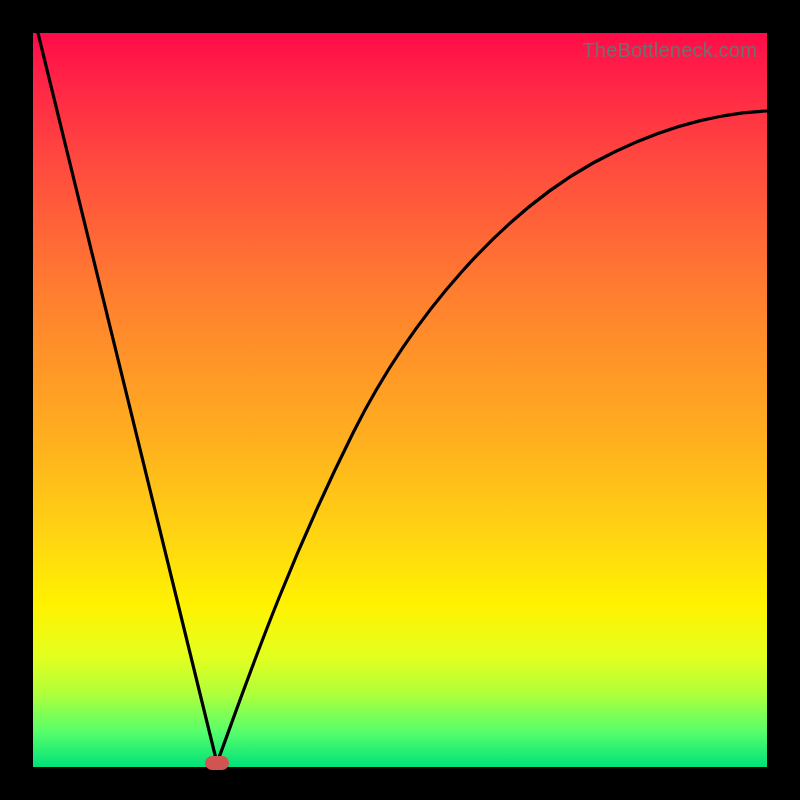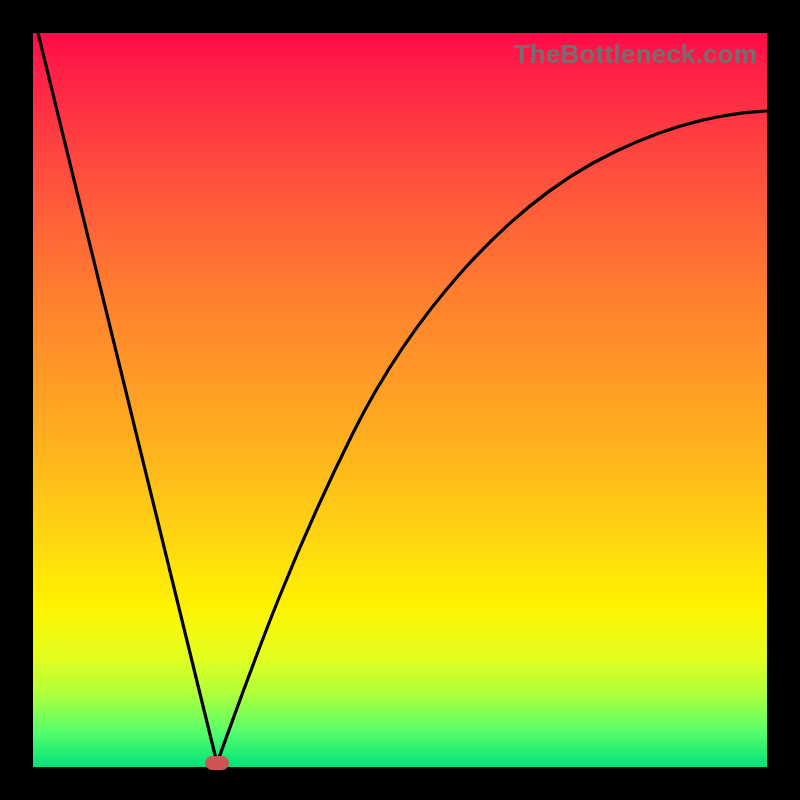--- a/index.html
+++ b/index.html
@@ -34,22 +34,22 @@
       #fff300 78%,
       #e3ff1f 85%,
       #b0ff3a 90%,
       #5aff6a 95%,
       #00e27a 100%);
   }
   .watermark {
     position: absolute;
     top: 6px;
     right: 10px;
-    font-size: 26px;
-    font-weight: 700;
+    font-size: 20px;
+    font-weight: 400;
     color: #72706f;
     letter-spacing: 0.2px;
     font-family: Arial, Helvetica, sans-serif;
   }
   svg.curve {
     position: absolute;
     left: 0;
     top: 0;
     width: 734px;
     height: 734px;

